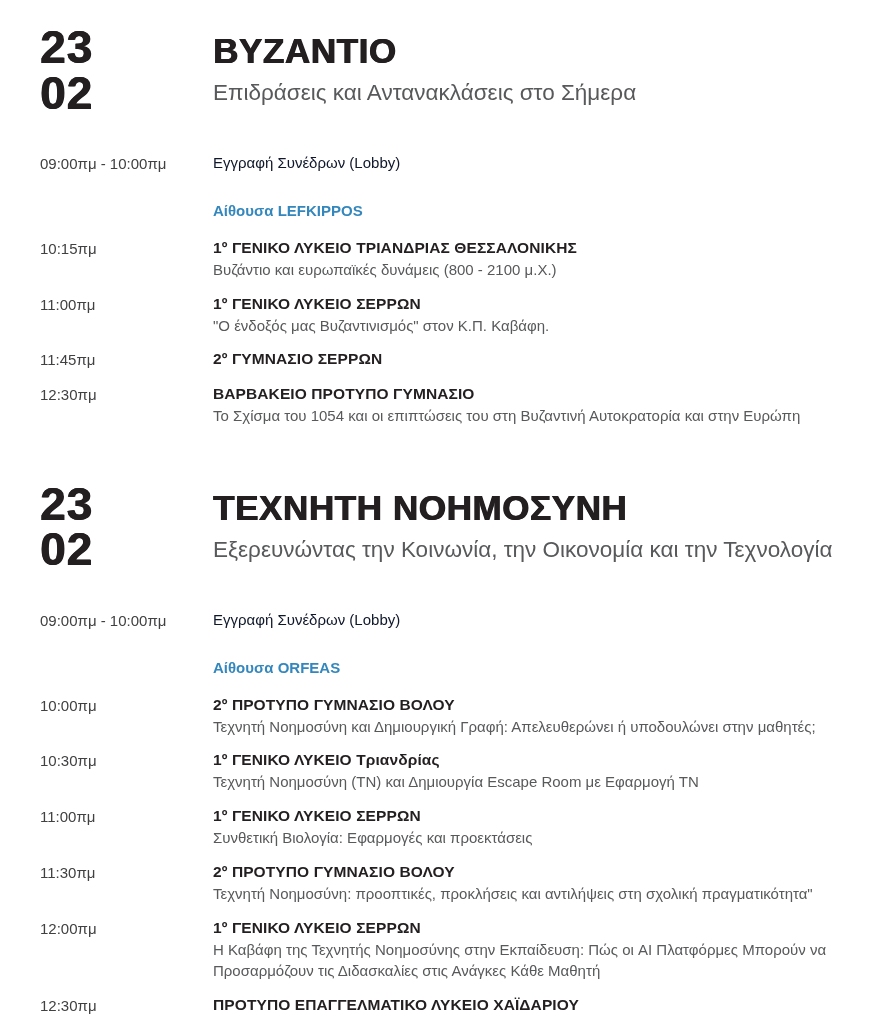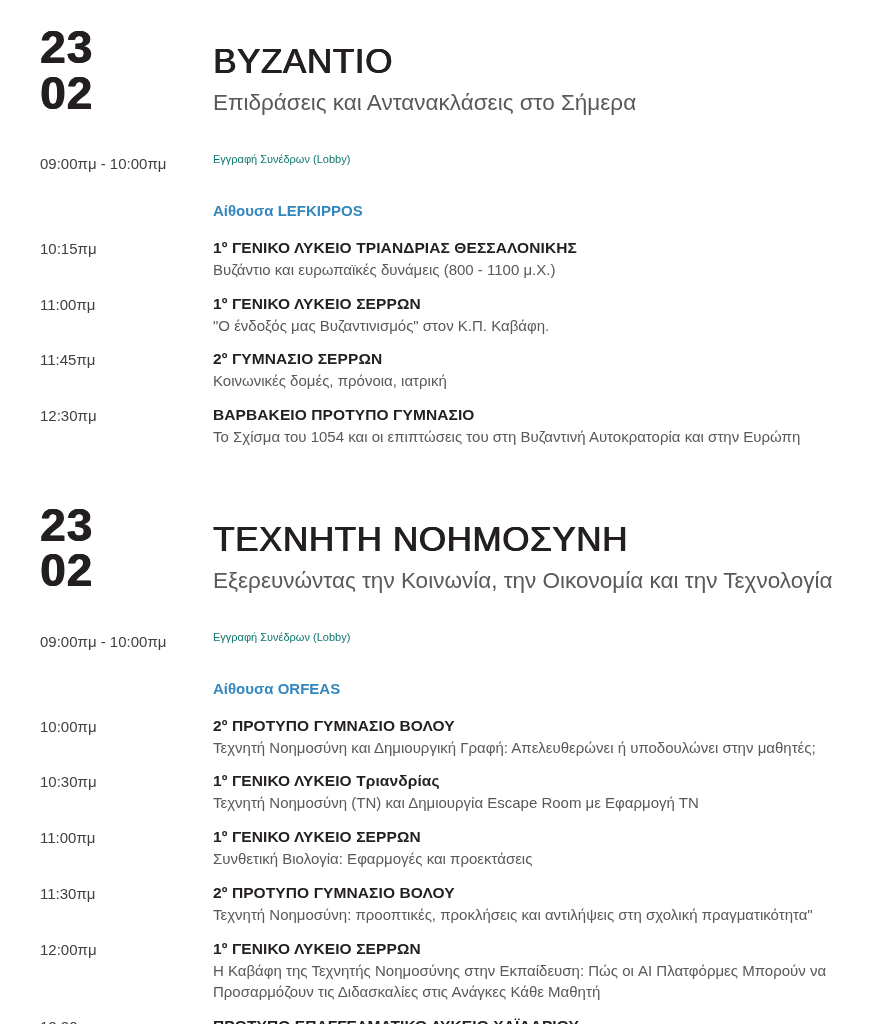--- a/index.html
+++ b/index.html
@@ -16,39 +16,39 @@
     background: #ffffff;
     padding: 22px 38px 30px 40px;
   }
 
   
   .section { margin: 0; }
   .section + .section { margin-top: 52px; }
 
   .section-header {
     display: flex;
-    align-items: flex-end;
+    align-items: center;
     margin-bottom: 36px;
   }
   .date-block {
     flex: 0 0 173px;
     color: #231f20;
     font-size: 46px;
     font-weight: bold;
     line-height: 0.99;
     letter-spacing: 1px;
     text-shadow: 0.7px 0 0 currentColor, -0.35px 0 0 currentColor;
     padding-top: 3px;
   }
   .heading { flex: 1; min-width: 0; padding-top: 1px; }
   .section-title {
     margin: 0;
     color: #231f20;
     font-size: 35px;
-    font-weight: normal;
+    font-weight: bold;
     letter-spacing: 0.6px;
     line-height: 1.05;
     text-shadow: 0.7px 0 0 currentColor, -0.35px 0 0 currentColor;
   }
   .section-subtitle {
     margin: 9px 0 0 0;
     color: #58595b;
     font-size: 22.5px;
     font-weight: normal;
     line-height: 1.2;
@@ -60,22 +60,22 @@
     flex: 0 0 173px;
     color: #414042;
     font-size: 15px;
     line-height: 1.45;
     padding-top: 1px;
   }
   .detail-col { flex: 1; min-width: 0; }
 
   .registration-row { margin-bottom: 25px; }
   .registration-label {
-    color: #0f766e;
-    font-size: 11px;
+    color: #0f172a;
+    font-size: 15px;
     line-height: 1.45;
   }
 
   .room-row { margin-bottom: 16px; justify-content: center; }
   .room-label {
     color: #3387bd;
     font-size: 15px;
     font-weight: bold;
     line-height: 1.4;
   }
@@ -123,37 +123,36 @@
       <div class="time-col"></div>
       <div class="detail-col">
         <div class="room-label">Αίθουσα LEFKIPPOS</div>
       </div>
     </div>
 
     <div class="row event-row">
       <div class="time-col">10:15πμ</div>
       <div class="detail-col">
         <div class="school">1º ΓΕΝΙΚΟ ΛΥΚΕΙΟ ΤΡΙΑΝΔΡΙΑΣ ΘΕΣΣΑΛΟΝΙΚΗΣ</div>
-        <div class="topic">Βυζάντιο και ευρωπαϊκές δυνάμεις (800 - 1100 μ.Χ.)</div>
+        <div class="topic">Βυζάντιο και ευρωπαϊκές δυνάμεις (800 - 2100 μ.Χ.)</div>
       </div>
     </div>
 
     <div class="row event-row">
       <div class="time-col">11:00πμ</div>
       <div class="detail-col">
         <div class="school">1º ΓΕΝΙΚΟ ΛΥΚΕΙΟ ΣΕΡΡΩΝ</div>
         <div class="topic">"Ο ένδοξός μας Βυζαντινισμός" στον Κ.Π. Καβάφη.</div>
       </div>
     </div>
 
     <div class="row event-row">
       <div class="time-col">11:45πμ</div>
       <div class="detail-col">
         <div class="school">2º ΓΥΜΝΑΣΙΟ ΣΕΡΡΩΝ</div>
-        <div class="topic">Κοινωνικές δομές, πρόνοια, ιατρική</div>
       </div>
     </div>
 
     <div class="row event-row">
       <div class="time-col">12:30πμ</div>
       <div class="detail-col">
         <div class="school">ΒΑΡΒΑΚΕΙΟ ΠΡΟΤΥΠΟ ΓΥΜΝΑΣΙΟ</div>
         <div class="topic">Το Σχίσμα του 1054 και οι επιπτώσεις του στη Βυζαντινή Αυτοκρατορία και στην Ευρώπη</div>
       </div>
     </div>

